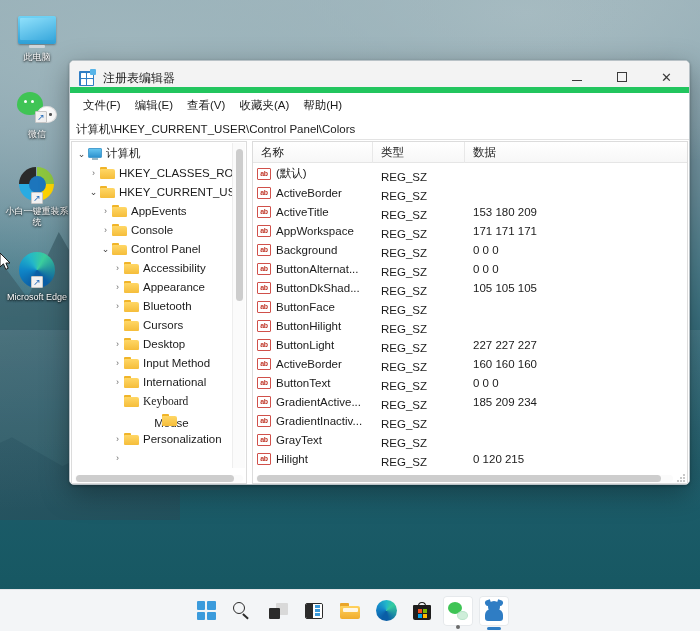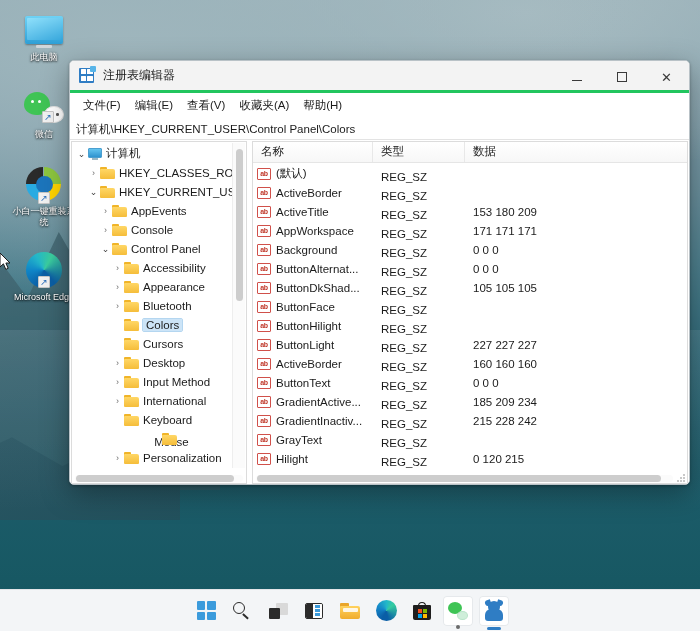--- a/index.html
+++ b/index.html
@@ -55,21 +55,20 @@
   .desk-icon {
     position: absolute;
     width: 74px;
     text-align: center;
     color: #ffffff;
     font-size: 9px;
     line-height: 11px;
     text-shadow: 0 1px 2px rgba(0,0,0,.85), 0 0 3px rgba(0,0,0,.6);
     cursor: default;
     user-select: none;
-    margin-left: 7px;
   }
   .desk-icon .glyph {
     width: 74px; height: 44px;
     display: flex; align-items: center; justify-content: center;
     position: relative;
   }
   .desk-icon .lbl { display: block; padding: 0 2px; }
   .shortcut-badge {
     position: absolute; left: 18px; bottom: 1px;
     width: 12px; height: 12px;
@@ -129,22 +128,22 @@
     background: #ffffff;
     border: 1px solid #b9c2c7;
     border-radius: 5px;
     box-shadow: 0 8px 28px rgba(0,0,0,.34), 0 1px 3px rgba(0,0,0,.28);
     overflow: hidden;
     display: flex; flex-direction: column;
   }
   #titlebar {
     height: 32px; flex: 0 0 32px;
     background: #f3f3f3;
-    display: flex; align-items: center;
-    border-bottom: 3px solid #22c55e;
+    display: flex; align-items: flex-end;
+    border-bottom: 6px solid #22c55e;
     position: relative;
   }
   #title-icon { margin-left: 9px; width: 16px; height: 16px; position: relative; }
   .reg-ico {
     width: 15px; height: 15px;
     background: #2f7dc4;
     border-radius: 1px;
     position: relative;
     display:grid; grid-template-columns: 1fr 1fr; grid-template-rows: 1fr 1fr; gap:1.5px; padding:1.5px;
   }
@@ -246,21 +245,21 @@
     border: 1px solid #dcdcdc;
     background:#fff;
     display:flex; flex-direction:column;
     overflow:hidden;
     min-width:0;
   }
   #listhead {
     height: 21px; flex:0 0 21px;
     background: linear-gradient(180deg,#ffffff,#f7f7f7);
     border-bottom: 1px solid #e5e5e5;
-    display:flex; align-items:flex-end;
+    display:flex; align-items:center;
     font-size: 11.5px; color:#1b1b1b;
     position:relative;
   }
   .hcell { height:21px; display:flex;align-items:center; padding-left:8px; border-right:1px solid #e8e8e8; }
   .hc-name { width: 120px; }
   .hc-type { width: 92px; }
   .hc-data { flex:1 1 auto; border-right:none; }
   #listbody { flex:1 1 auto; overflow:hidden; position:relative; padding-top:1px; }
   .lrow { height: 19px; display:flex; align-items:center; font-size: 11.5px; color:#1b1b1b; white-space:nowrap; }
   .abico {
@@ -515,34 +514,26 @@
                 <span class="tlabel">Appearance</span>
               </div>
               <div class="tnode" style="padding-left: 39px;">
                 <span class="arrow">›</span>
                 <span class="folder">
                   <span class="ft"></span>
                   <span class="fb"></span>
                 </span>
                 <span class="tlabel">Bluetooth</span>
               </div>
-              <div class="tnode sel" style="padding-left: 39px;">
+              <div class="tnode" style="padding-left: 39px;">
                 <span class="arrow"></span>
                 <span class="folder">
                   <span class="ft"></span>
                   <span class="fb"></span>
                 </span>
-                <span class="tlabel">Colors</span>
-              </div>
-              <div class="tnode" style="padding-left: 39px;">
-                <span class="arrow"></span>
-                <span class="folder">
-                  <span class="ft"></span>
-                  <span class="fb"></span>
-                </span>
                 <span class="tlabel">Cursors</span>
               </div>
               <div class="tnode" style="padding-left: 39px;">
                 <span class="arrow">›</span>
                 <span class="folder">
                   <span class="ft"></span>
                   <span class="fb"></span>
                 </span>
                 <span class="tlabel">Desktop</span>
               </div>
@@ -555,21 +546,21 @@
                 <span class="tlabel">Input Method</span>
               </div>
               <div class="tnode" style="padding-left: 39px;">
                 <span class="arrow">›</span>
                 <span class="folder">
                   <span class="ft"></span>
                   <span class="fb"></span>
                 </span>
                 <span class="tlabel">International</span>
               </div>
-              <div class="tnode" style="padding-left: 39px;">
+              <div class="tnode" style="padding-left: 39px; font-family: Liberation Serif, serif;">
                 <span class="arrow"></span>
                 <span class="folder">
                   <span class="ft"></span>
                   <span class="fb"></span>
                 </span>
                 <span class="tlabel">Keyboard</span>
               </div>
               <div class="tnode" style="padding-left: 39px; flex-direction: column;">
                 <span class="arrow"></span>
                 <span class="folder">
@@ -681,21 +672,20 @@
             <div class="lrow">
               <span class="abico">ab</span>
               <span class="c-name">GradientActive...</span>
               <span class="c-type">REG_SZ</span>
               <span class="c-data">185 209 234</span>
             </div>
             <div class="lrow">
               <span class="abico">ab</span>
               <span class="c-name">GradientInactiv...</span>
               <span class="c-type">REG_SZ</span>
-              <span class="c-data">215 228 242</span>
             </div>
             <div class="lrow">
               <span class="abico">ab</span>
               <span class="c-name">GrayText</span>
               <span class="c-type">REG_SZ</span>
             </div>
             <div class="lrow">
               <span class="abico">ab</span>
               <span class="c-name">Hilight</span>
               <span class="c-type">REG_SZ</span>

